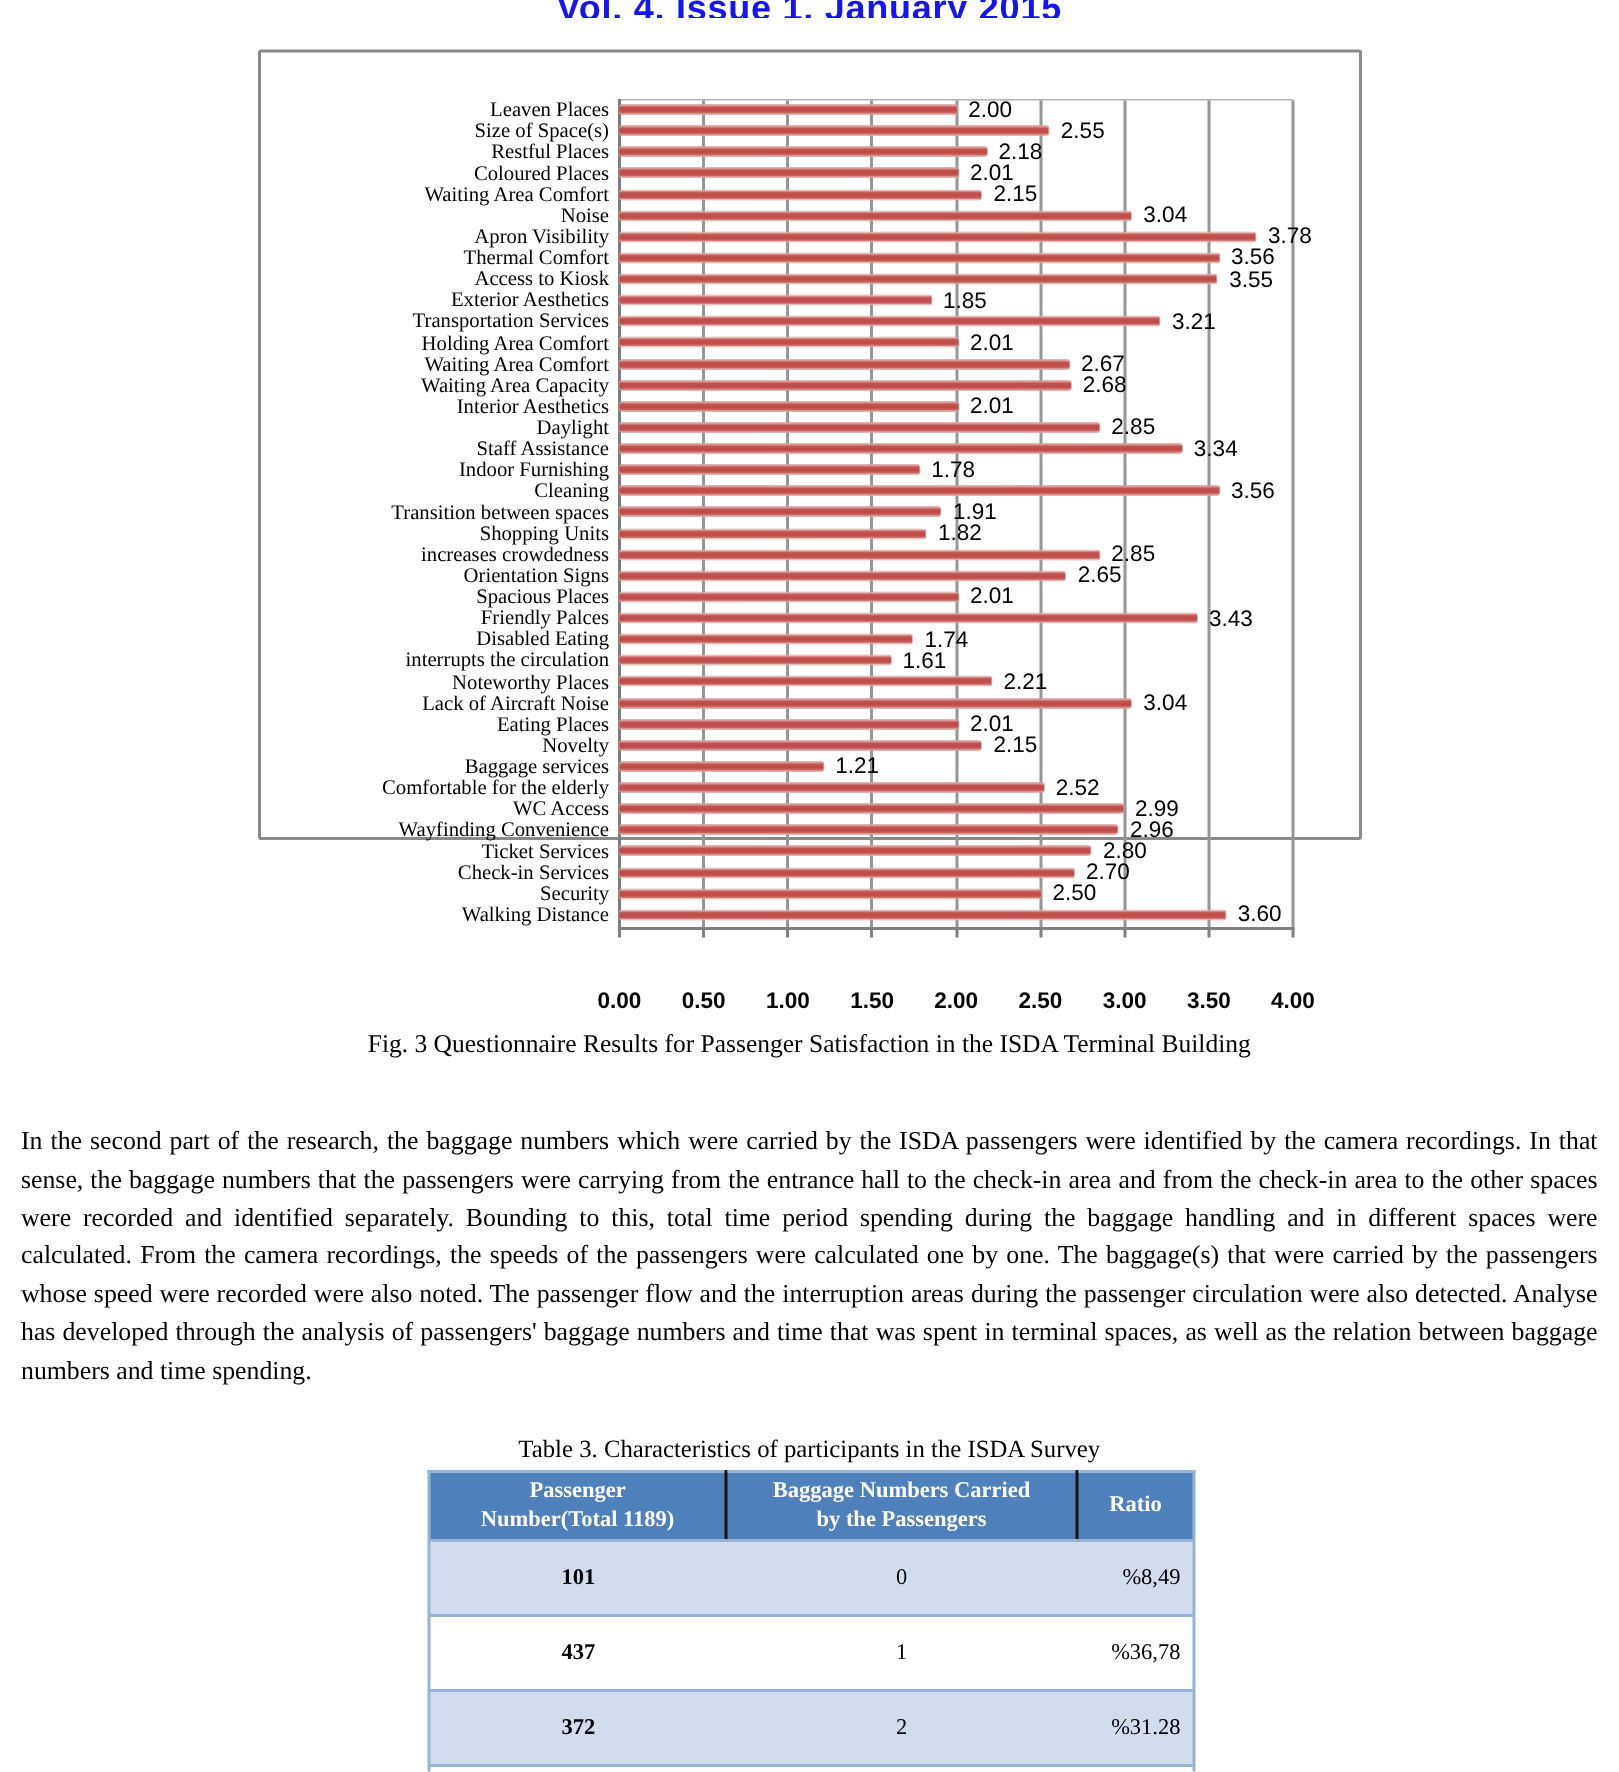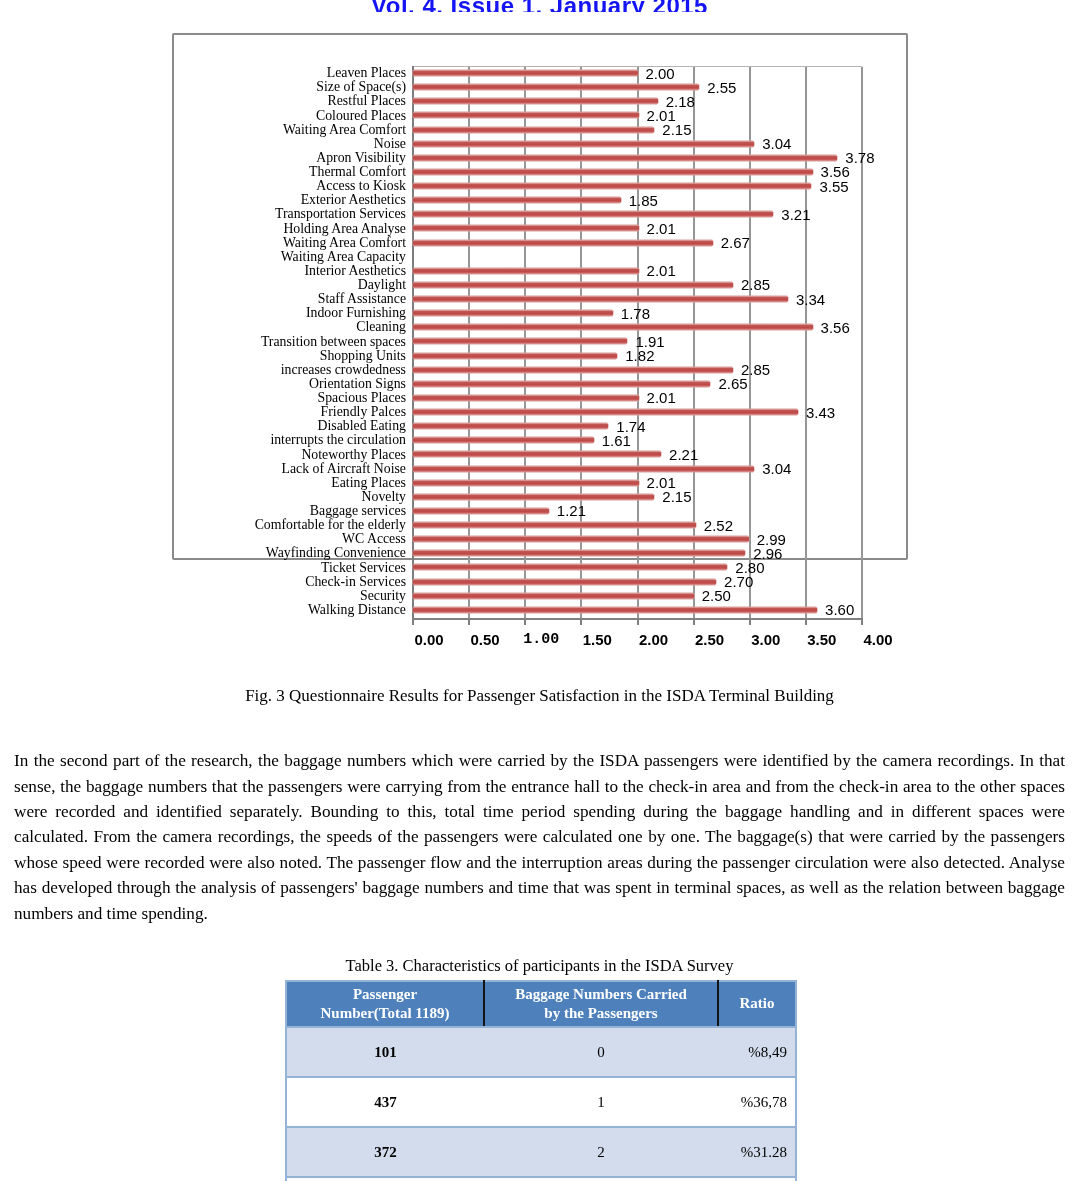--- a/index.html
+++ b/index.html
@@ -34,21 +34,21 @@
     font-size:13.8px;line-height:1;white-space:nowrap;
   }
   .ctrack{position:relative;width:449px;height:100%;display:flex;align-items:center;}
   .cbar{
     height:6px;border-radius:1.5px;flex:0 0 auto;
     background:linear-gradient(to bottom,#e2aeac 0%,#c15552 25%,#bd4a47 60%,#cb6562 85%,#e2aeac 100%);
     box-shadow:0 0 0 .5px #d79c9a;
   }
   .cval{margin-left:8px;font-family:"Liberation Sans",sans-serif;font-size:15px;line-height:1;white-space:nowrap;}
 
-  .xlabels{position:absolute;left:0;top:596px;width:736px;height:22px;margin-left:16px;}
+  .xlabels{position:absolute;left:0;top:624px;width:736px;height:22px;}
   .xlabels span{
     position:absolute;width:46px;text-align:center;
     font-family:"Liberation Sans",sans-serif;font-weight:bold;font-size:15px;
   }
 
   .fig-caption{position:absolute;top:686px;left:0;width:100%;text-align:center;font-size:17px;font-family:Liberation Serif, serif;}
 
   
   .body-paragraph{
     position:absolute;top:731px;left:14px;width:1051px;
@@ -178,35 +178,39 @@
         </div>
       </div>
       <div class="crow">
         <div class="clab">Transportation Services</div>
         <div class="ctrack">
           <div class="cbar" style="width: 360.322px;"></div>
           <span class="cval">3.21</span>
         </div>
       </div>
       <div class="crow">
-        <div class="clab">Holding Area Analyse</div>
+        <div class="clab">Holding Area Comfort</div>
         <div class="ctrack">
           <div class="cbar" style="width: 225.622px;"></div>
           <span class="cval">2.01</span>
         </div>
       </div>
       <div class="crow">
         <div class="clab">Waiting Area Comfort</div>
         <div class="ctrack">
           <div class="cbar" style="width: 299.707px;"></div>
           <span class="cval">2.67</span>
         </div>
       </div>
       <div class="crow">
         <div class="clab">Waiting Area Capacity</div>
+        <div class="ctrack">
+          <div class="cbar" style="width: 300.83px;"></div>
+          <span class="cval">2.68</span>
+        </div>
       </div>
       <div class="crow">
         <div class="clab">Interior Aesthetics</div>
         <div class="ctrack">
           <div class="cbar" style="width: 225.622px;"></div>
           <span class="cval">2.01</span>
         </div>
       </div>
       <div class="crow">
         <div class="clab">Daylight</div>
@@ -373,21 +377,21 @@
         <div class="clab">Walking Distance</div>
         <div class="ctrack">
           <div class="cbar" style="width: 404.1px;"></div>
           <span class="cval">3.60</span>
         </div>
       </div>
     </div>
   <div class="xlabels">
       <span style="left: 216px;">0.00</span>
       <span style="left: 272.125px;">0.50</span>
-      <span style="left: 328.25px; font-family: Liberation Mono, monospace;">1.00</span>
+      <span style="left: 328.25px;">1.00</span>
       <span style="left: 384.375px;">1.50</span>
       <span style="left: 440.5px;">2.00</span>
       <span style="left: 496.625px;">2.50</span>
       <span style="left: 552.75px;">3.00</span>
       <span style="left: 608.875px;">3.50</span>
       <span style="left: 665px;">4.00</span>
     </div>
 </div>
 
 <div class="fig-caption">Fig. 3 Questionnaire Results for Passenger Satisfaction in the ISDA Terminal Building</div>

